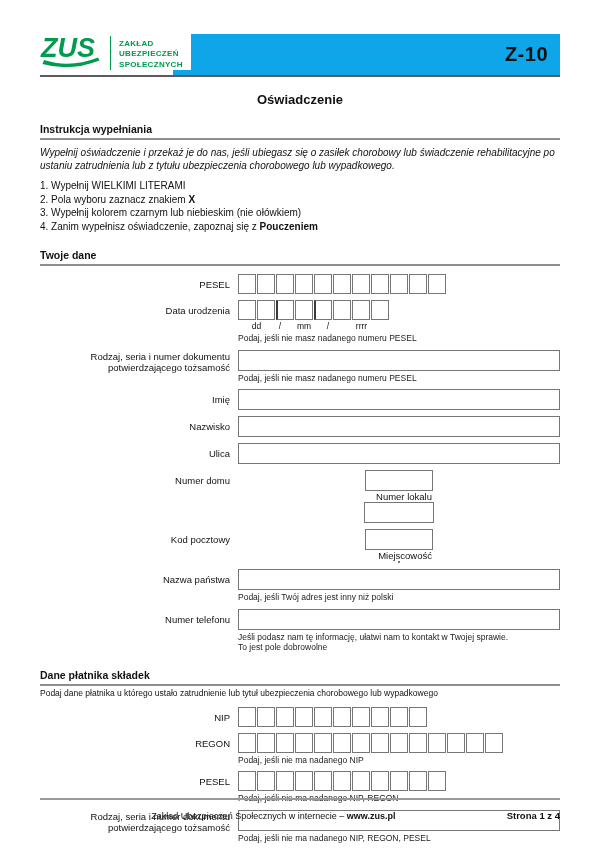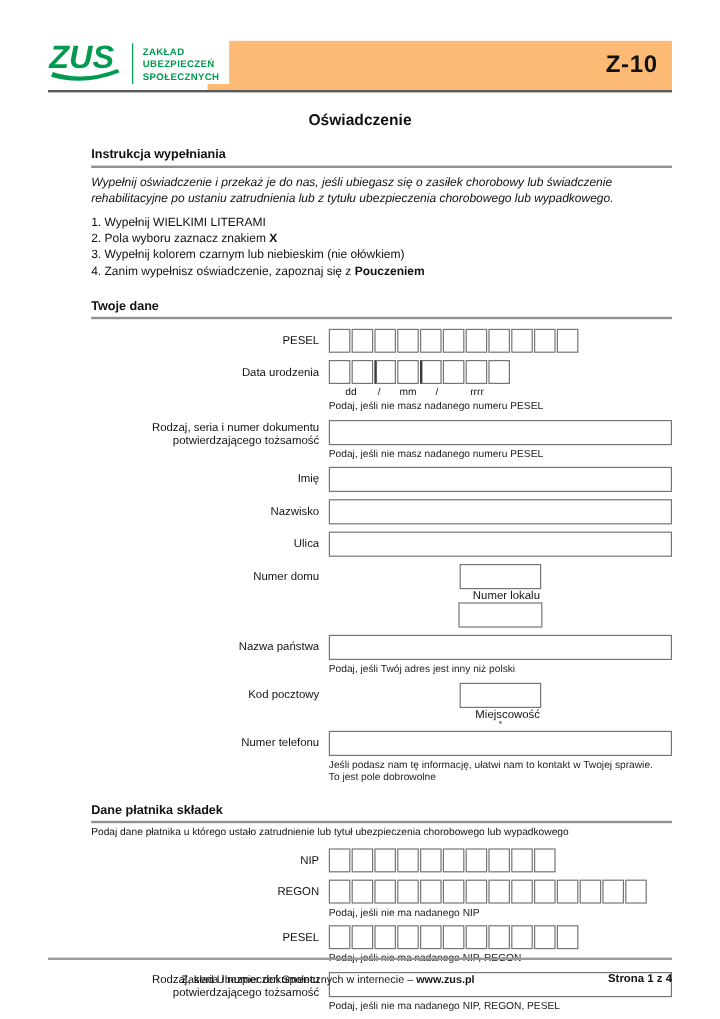--- a/index.html
+++ b/index.html
@@ -3,32 +3,32 @@
 <meta charset="utf-8">
 <style>
   * { margin:0; padding:0; box-sizing:border-box; }
   html,body { background:#ffffff; }
   body { font-family:"Liberation Sans","DejaVu Sans",sans-serif; color:#111; }
   .page { position:relative; width:600px; height:849px; background:#fff; overflow:hidden; }
   .content { padding:0 40px; }
 
   
   .header { position:relative; margin-top:30px; height:47px; border-bottom:2px solid #5b5b5b; }
-  .band { position:absolute; left:133px; right:0; top:4px; bottom:0; background:#fdba74;
+  .band { position:absolute; left:133px; right:0; top:4px; bottom:0; background:#0ea5e9;
           display:flex; align-items:center; justify-content:flex-end; padding-right:12px; }
   .form-code { font-size:20px; font-weight:bold; color:#111; letter-spacing:0.5px; }
   .logo-wrap { position:absolute; left:0; top:0; display:flex; align-items:flex-end; background:#fff; padding-right:8px; }
   .logo-svg { display:block; }
   .logo-div { width:1px; background:#009b4f; height:34px; margin:2px 8px 0 6px; }
   .org { padding-top:3px; }
   .org-line { display:block; color:#009b4f; font-weight:bold; font-size:8px; line-height:10.5px; letter-spacing:0.3px; }
 
   
   .doc-title { margin-top:15px; text-align:center; font-size:13px; font-weight:bold; }
-  .section { margin-top:16px;margin-left:36px; }
+  .section { margin-top:16px; }
   .sec-head { font-size:10.5px; font-weight:bold; padding-bottom:3px; border-bottom:2px solid #8f8f8f; }
   .intro { margin-top:6px; font-size:10px; line-height:13px;font-style:italic; }
   .ins-list { margin-top:7px; }
   .ins-item { font-size:10px; line-height:13.5px; }
   .sub-note { margin-top:2px; font-size:8.5px; line-height:11px; }
 
   
   .rows { margin-top:8px; }
   .row { display:flex; align-items:flex-start; margin-bottom:6px; }
   .lbl { width:190px; text-align:right; font-size:9.5px; line-height:11px; padding-top:5px; flex:none; }
@@ -181,37 +181,37 @@
         <div class="row">
           <div class="lbl">Numer domu</div>
           <div class="fld split">
             <div class="box small"></div>
             <div class="lbl2">Numer lokalu</div>
             <div class="box small2"></div>
           </div>
         </div>
 
         <div class="row">
-          <div class="lbl">Nazwa państwa</div>
-          <div class="fld">
-            <div class="box wide"></div>
-            <div class="hint">Podaj, jeśli Twój adres jest inny niż polski</div>
-          </div>
-        </div>
-
-        <div class="row">
           <div class="lbl">Kod pocztowy</div>
           <div class="fld split">
             <div class="box small"></div>
             <div class="lbl2">Miejscowość</div>
             <div class="box grow"></div>
           </div>
         </div>
 
         <div class="row">
+          <div class="lbl">Nazwa państwa</div>
+          <div class="fld">
+            <div class="box wide"></div>
+            <div class="hint">Podaj, jeśli Twój adres jest inny niż polski</div>
+          </div>
+        </div>
+
+        <div class="row">
           <div class="lbl">Numer telefonu</div>
           <div class="fld">
             <div class="box wide"></div>
             <div class="hint">
               <span class="lblline">Jeśli podasz nam tę informację, ułatwi nam to kontakt w Twojej sprawie.</span>
               <span class="lblline">To jest pole dobrowolne</span>
             </div>
           </div>
         </div>
 

